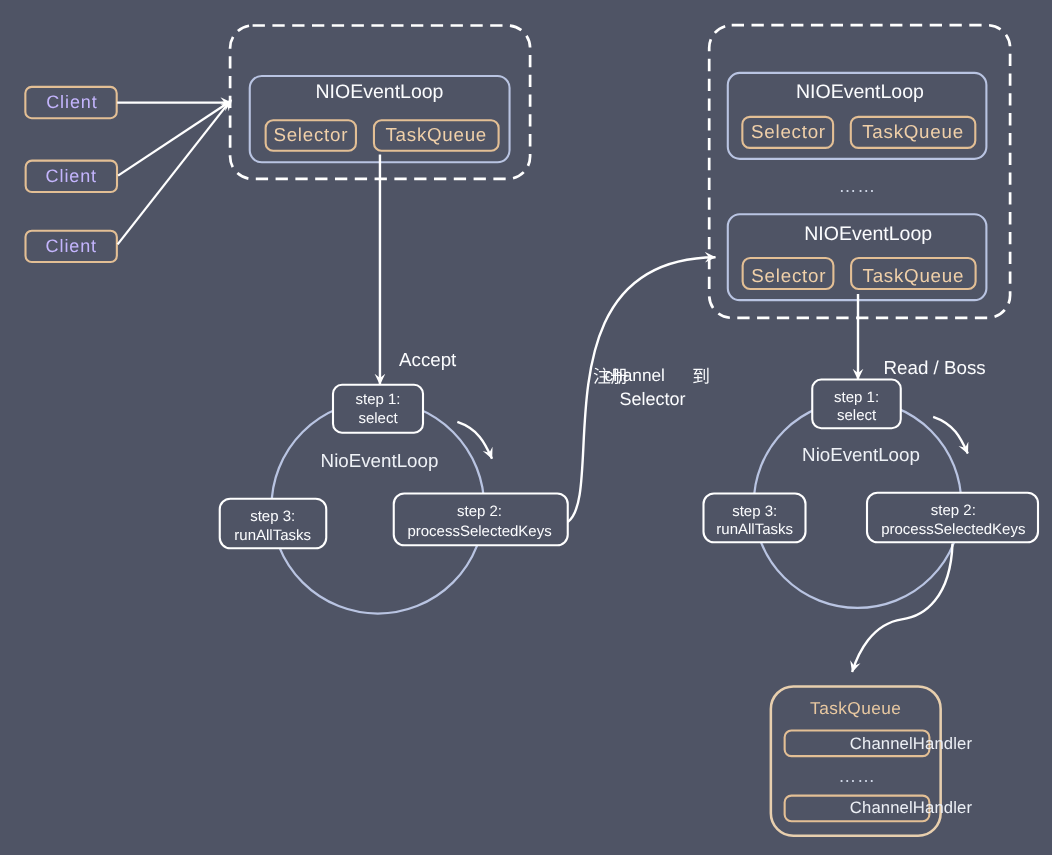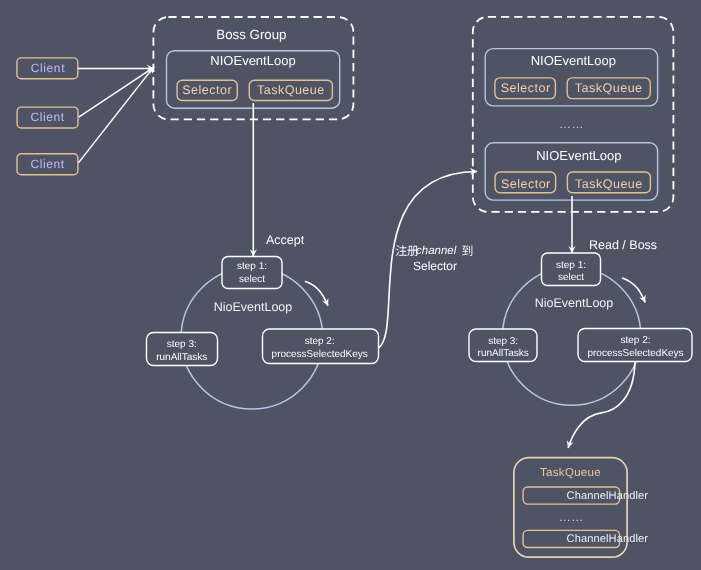--- a/index.html
+++ b/index.html
@@ -90,21 +90,20 @@
 
   <rect x="513.9" y="457.6" width="113.2" height="99.6" rx="15" ry="15" fill="none" stroke="#e8cfae" stroke-width="1.7"></rect>
   <rect x="523.1" y="487" width="96.5" height="17.1" rx="4.5" ry="4.5" fill="none" stroke="#e3bf95" stroke-width="1.4"></rect>
   <rect x="523.1" y="530.4" width="96.5" height="17.1" rx="4.5" ry="4.5" fill="none" stroke="#e3bf95" stroke-width="1.4"></rect>
 </svg>
 
 <div class="txt tn-client" style="left:17.5px;top:62.2px;width:60.9px;text-align:center;">Client</div>
 <div class="txt tn-client" style="left:17.1px;top:110.7px;width:60.9px;text-align:center;">Client</div>
 <div class="txt tn-client" style="left:17.1px;top:158px;width:60.9px;text-align:center;">Client</div>
 
-<div class="txt tn-group" style="left:151.4px;top:28px;width:200px;text-align:center;">Boss Group</div>
 <div class="txt tn-loop" style="left:166px;top:54px;width:174px;text-align:center;">NIOEventLoop</div>
 <div class="txt tn-sub" style="left:177.1px;top:84.3px;width:60.2px;text-align:center;">Selector</div>
 <div class="txt tn-sub" style="left:249.3px;top:84.3px;width:83.1px;text-align:center;">TaskQueue</div>
 
 <div class="txt tn-loop" style="left:486.3px;top:54px;width:174px;text-align:center;">NIOEventLoop</div>
 <div class="txt tn-sub" style="left:495.4px;top:82.2px;width:60.5px;text-align:center;">Selector</div>
 <div class="txt tn-sub" style="left:567.2px;top:82.2px;width:83px;text-align:center;">TaskQueue</div>
 <div class="txt tn-ellipsis" style="left:484.5px;top:118px;width:174px;text-align:center;">……</div>
 <div class="txt tn-loop" style="left:491.8px;top:148.7px;width:174px;text-align:center;">NIOEventLoop</div>
 <div class="txt tn-sub" style="left:495.6px;top:177.5px;width:60.5px;text-align:center;">Selector</div>
@@ -134,21 +133,21 @@
 </div>
 <div class="txt tn-step" style="left:578.1px;top:335.3px;width:114.9px;text-align:center;">
   <div>step 2:</div>
   <div>processSelectedKeys</div>
 </div>
 <div class="txt tn-step" style="left:469.3px;top:335.6px;width:67.7px;text-align:center;">
   <div>step 3:</div>
   <div>runAllTasks</div>
 </div>
 
-<div class="txt tn-reg" style="left:416px;top:246px;font-style:italic;">channel</div>
+<div class="txt tn-reg" style="left:403px;top:246px;">channel</div>
 <div class="txt tn-reg2" style="left:413px;top:260px;">Selector</div>
 
 <div class="txt tn-pipe-title" style="left:513.9px;top:467.5px;width:113.2px;text-align:center;">TaskQueue</div>
 <div class="txt tn-handler" style="left:523.1px;top:490.5px;width:96.5px;text-align:center;">ChannelHandler</div>
 <div class="txt tn-ellipsis" style="left:523.1px;top:511px;width:96.5px;text-align:center;">……</div>
 <div class="txt tn-handler" style="left:523.1px;top:534px;width:96.5px;text-align:center;">ChannelHandler</div>
 
 </div>
 
 </body></html>

